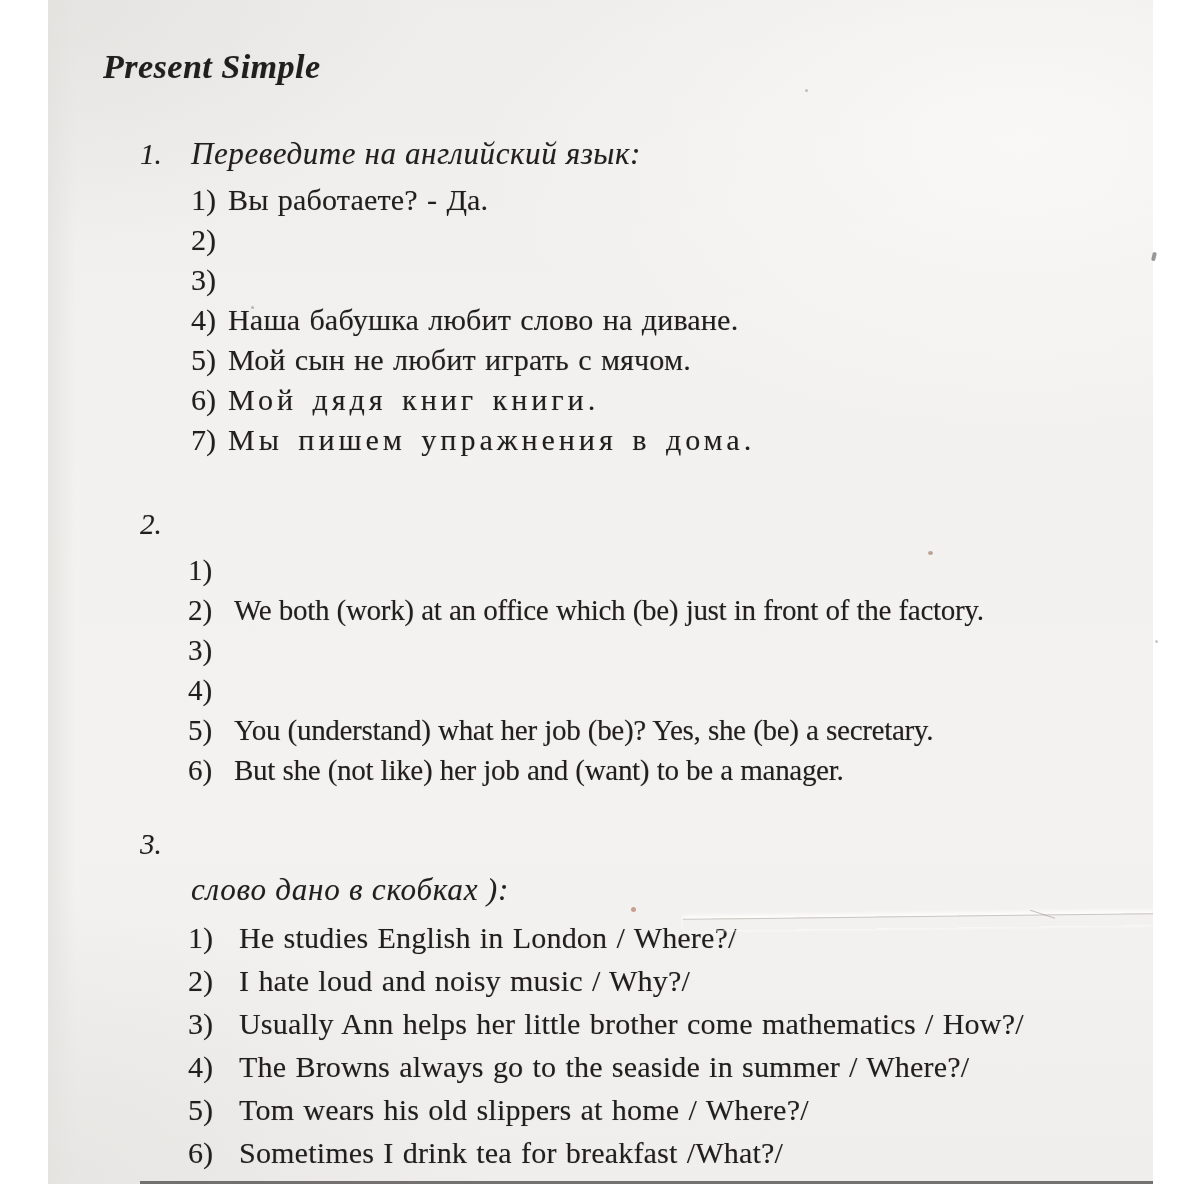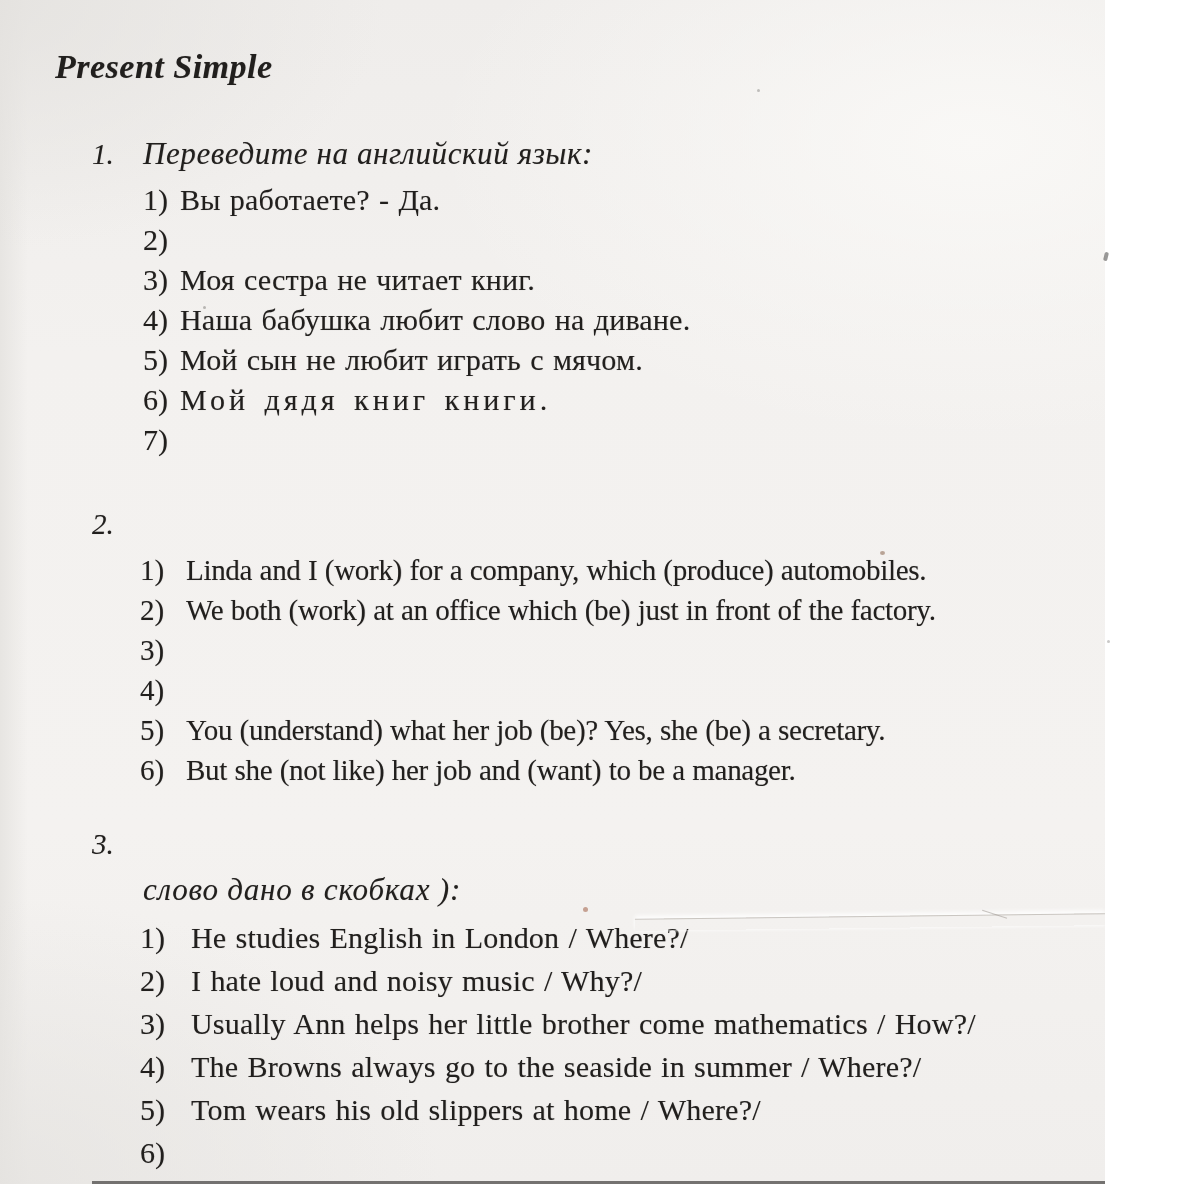--- a/index.html
+++ b/index.html
@@ -13,20 +13,21 @@
     width: 1105px;
     height: 1184px;
     color: #211f1d;
     background:
       radial-gradient(900px 500px at 88% 12%, rgba(250,249,247,0.9) 0%, rgba(250,249,247,0) 60%),
       radial-gradient(700px 450px at 0% 0%, rgba(228,226,223,0.85) 0%, rgba(228,226,223,0) 55%),
       radial-gradient(800px 520px at 0% 100%, rgba(229,227,224,0.8) 0%, rgba(229,227,224,0) 55%),
       linear-gradient(90deg, #e7e5e2 0px, rgba(231,229,226,0) 28px),
       linear-gradient(180deg, #efedeb 0%, #f3f1ef 30%, #f4f2f0 70%, #f0eeec 100%);
     padding-top: 46px;
+    margin-left: 48px;
   }
   .scan-text {
     text-shadow: 0.3px 0.3px 0.7px rgba(40,38,36,0.35);
   }
   h1.title {
     margin-left: 55px;
     font-style: italic;
     font-weight: 700;
     font-size: 34px;
     line-height: 41px;
@@ -126,48 +127,47 @@
     <ol class="items">
       <li>
         <span class="marker scan-text">1)</span>
         <span class="itext scan-text">Вы работаете? - Да.</span>
       </li>
       <li>
         <span class="marker scan-text">2)</span>
       </li>
       <li>
         <span class="marker scan-text">3)</span>
-        <span class="itext scan-text">Моя сестра не читает книг.</span>
       </li>
       <li>
         <span class="marker scan-text">4)</span>
         <span class="itext scan-text">Наша бабушка любит слово на диване.</span>
       </li>
       <li>
         <span class="marker scan-text">5)</span>
         <span class="itext scan-text">Мой сын не любит играть с мячом.</span>
       </li>
       <li>
         <span class="marker scan-text">6)</span>
         <span class="itext scan-text">Мой дядя книг книги.</span>
       </li>
       <li>
         <span class="marker scan-text">7)</span>
+        <span class="itext scan-text">Мы пишем упражнения в дома.</span>
       </li>
     </ol>
   </section>
 
   <section class="ex ex2">
     <div class="ex-head">
       <span class="ex-num scan-text">2.</span>
     </div>
     <ol class="items">
       <li>
         <span class="marker scan-text">1)</span>
-        <span class="itext scan-text">Linda and I (work) for a company, which (produce) automobiles.</span>
       </li>
       <li>
         <span class="marker scan-text">2)</span>
         <span class="itext scan-text">We both (work) at an office which (be) just in front of the factory.</span>
       </li>
       <li>
         <span class="marker scan-text">3)</span>
       </li>
       <li>
         <span class="marker scan-text">4)</span>
@@ -204,20 +204,21 @@
       <li>
         <span class="marker scan-text">4)</span>
         <span class="itext scan-text">The Browns always go to the seaside in summer / Where?/</span>
       </li>
       <li>
         <span class="marker scan-text">5)</span>
         <span class="itext scan-text">Tom wears his old slippers at home / Where?/</span>
       </li>
       <li>
         <span class="marker scan-text">6)</span>
+        <span class="itext scan-text">Sometimes I drink tea for breakfast /What?/</span>
       </li>
     </ol>
   </section>
 
   <div class="crease"></div>
   <div class="crease-notch"></div>
   <div class="speck s1"></div>
   <div class="speck s2"></div>
   <div class="speck s3"></div>
   <div class="speck s4"></div>

